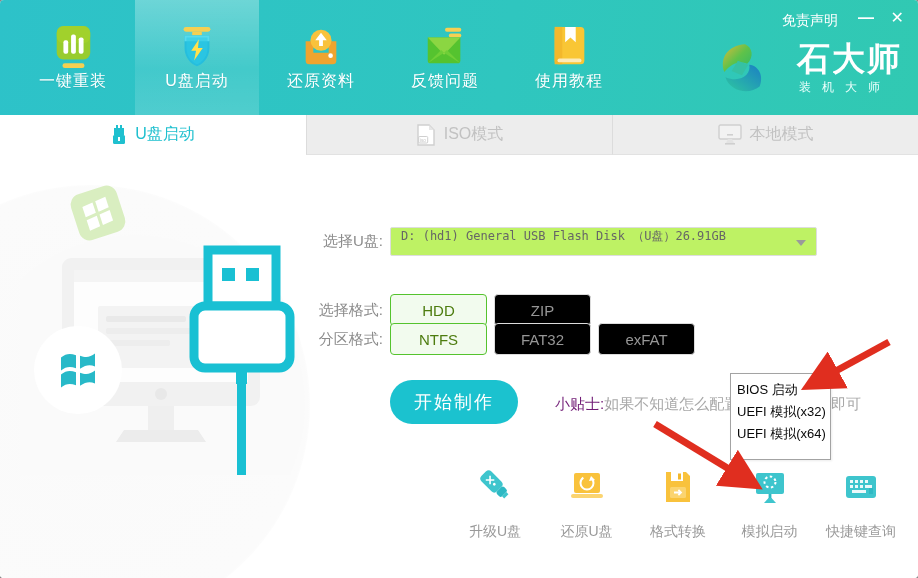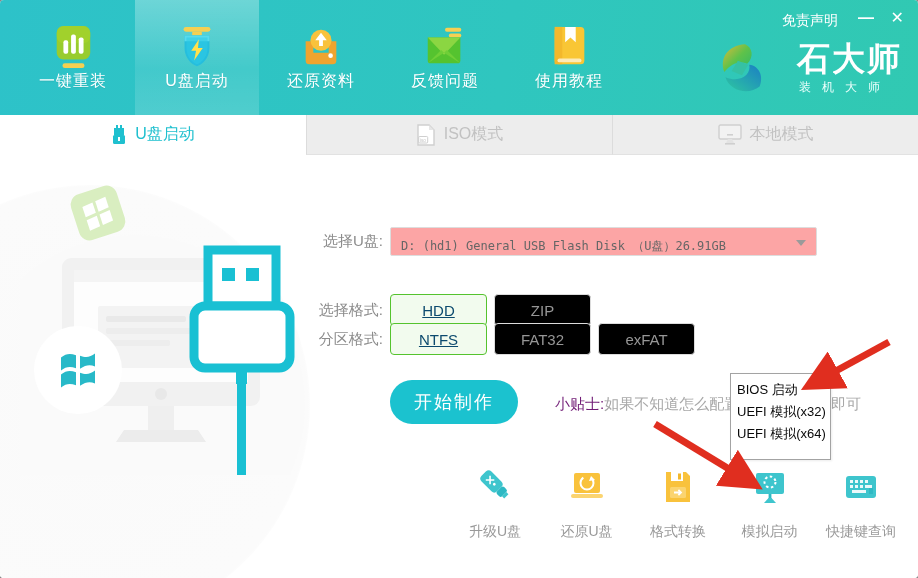--- a/index.html
+++ b/index.html
@@ -49,30 +49,30 @@
     background:radial-gradient(circle,#fafafa 0%,#fbfbfb 70%,rgba(255,255,255,0) 72%); }
   .illustration { position:absolute; left:20px; top:15px; }
   
   .form-row { position:absolute; display:flex; align-items:center; }
   .form-label { width:76px; text-align:right; margin-right:7px; color:#8c8c8c; font-size:15px; white-space:nowrap; }
   .row-usb { left:307px; top:72px; }
   .row-format { left:307px; top:139px; }
   .row-partition { left:307px; top:168px; }
   .select-box {
     position:relative; width:427px; height:29px; border:1px solid #ddd; border-radius:2px;
-    background:#fca5a5; display:flex; align-items:flex-end; padding:0 26px 0 10px; cursor:pointer;
+    background:#bef264; display:flex; align-items:flex-start; padding:0 26px 0 10px; cursor:pointer;
   }
   .select-value { font-family:"DejaVu Sans Mono","Liberation Mono",monospace; font-size:12px; color:#666; white-space:nowrap; overflow:hidden; }
   .select-caret { position:absolute; right:10px; top:12px; width:0; height:0;
     border-left:5px solid transparent; border-right:5px solid transparent; border-top:6px solid #9a9a9a; }
   .opt-btn {
     width:97px; height:32px; border:1px solid #dcdcdc; border-radius:4px; background:#000000;
     color:#969696; font-size:15px; margin-right:7px; display:flex; align-items:center; justify-content:center; cursor:pointer;
   }
-  .opt-btn.selected { border:1px solid #55c32e; background:#f2fbee; color:#0c4a6e;text-decoration:underline; }
+  .opt-btn.selected { border:1px solid #55c32e; background:#f2fbee; color:#4d7c0f; }
   .start-btn {
     position:absolute; left:390px; top:225px; width:128px; height:44px; border-radius:22px;
     background:#1bc2cf; color:#fff; font-size:18px; letter-spacing:2px;
     display:flex; align-items:center; justify-content:center; cursor:pointer;
   }
   .tip { position:absolute; left:555px; top:240px; font-size:15px; color:#a8a8a8; white-space:nowrap; }
   .tip-prefix { color:#701a75; }
   .tip-suffix { position:absolute; left:831px; top:240px; font-size:15px; color:#a8a8a8; }
   
   .popup {

